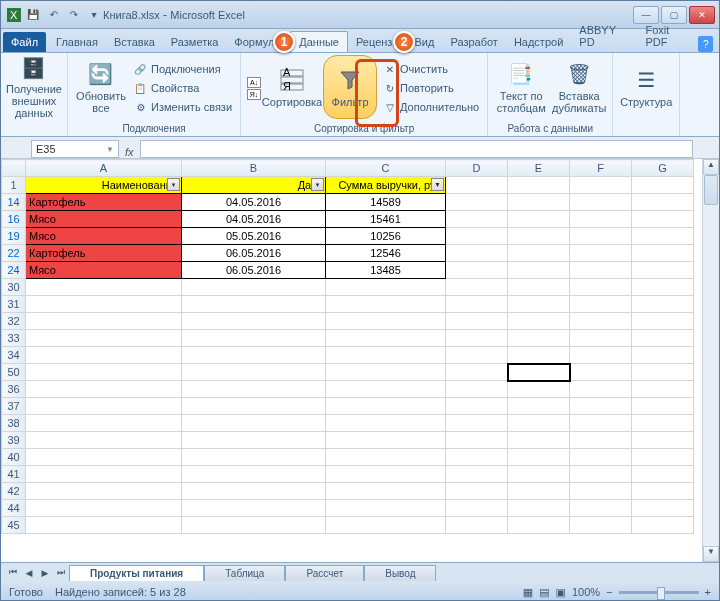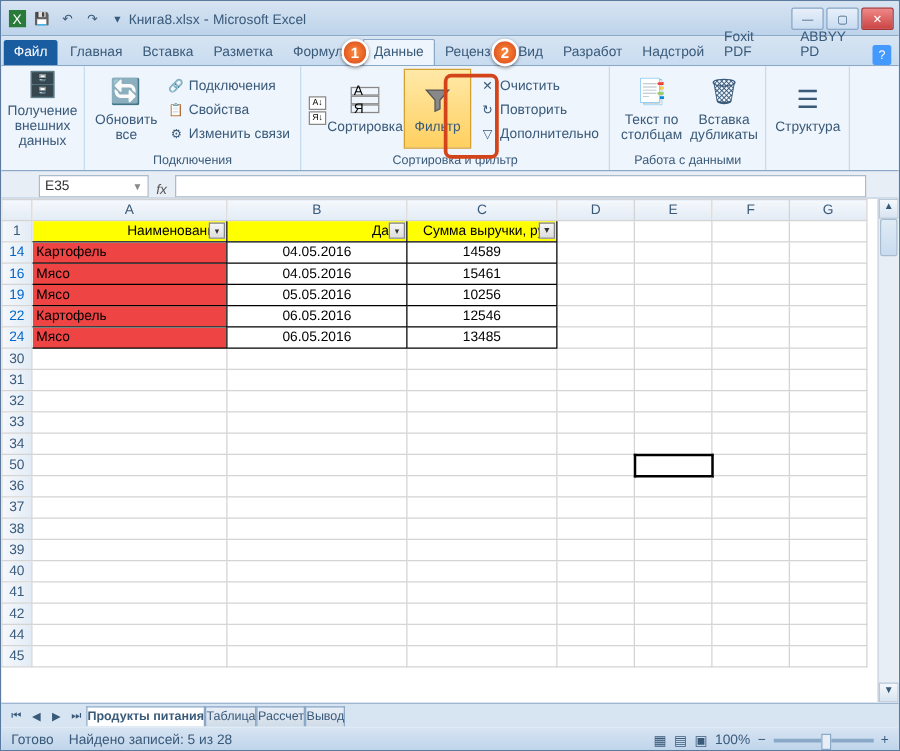--- a/index.html
+++ b/index.html
@@ -20,41 +20,41 @@
 .group{border-right:1px solid #c8dcf0;padding:2px 6px;display:flex;flex-direction:column;justify-content:space-between}
 .group-body{display:flex;gap:4px;flex:1}
 .group-label{text-align:center;font-size:10px;color:#3a5a7a;padding-top:2px}
 .bigbtn{display:flex;flex-direction:column;align-items:center;justify-content:center;width:54px;height:64px;gap:2px;color:#3a5a7a;text-align:center;line-height:1.1;font-size:10px}
 .bigbtn .ico{width:28px;height:28px;display:flex;align-items:center;justify-content:center;font-size:20px}
 .smallstack{display:flex;flex-direction:column;gap:1px;justify-content:center}
 .smallbtn{display:flex;align-items:center;gap:3px;padding:2px;color:#3a5a7a;font-size:10px;white-space:nowrap}
 .smallbtn .si{width:14px;height:14px;display:flex;align-items:center;justify-content:center;font-size:10px}
 .sort-ico{display:flex;flex-direction:column;gap:1px}
 .sort-ico span{width:14px;height:11px;border:1px solid #888;font-size:7px;display:flex;align-items:center;justify-content:center;background:#fff}
-.filter-hl{background:linear-gradient(#ffe9a8,#ffd060);border:1px solid #d4a030;border-radius:0}
+.filter-hl{background:linear-gradient(#ffe9a8,#ffd060);border:1px solid #d4a030;border-radius:14px}
 .callout{position:absolute;width:22px;height:22px;background:radial-gradient(#ff8c3a,#d4441a);border-radius:50%;border:2px solid #fff;box-shadow:0 1px 3px rgba(0,0,0,.5);color:#fff;font-weight:bold;display:flex;align-items:center;justify-content:center;font-size:12px;z-index:10}
 .red-frame{position:absolute;border:3px solid #d4441a;border-radius:6px;z-index:9}
 .namebox-row{height:22px;background:#e8eef6;border-bottom:1px solid #b8c8d8;display:flex;align-items:flex-end}
 .namebox{width:88px;height:18px;background:#fff;border:1px solid #aabbcc;margin-left:30px;display:flex;align-items:center;padding:0 4px;color:#333}
 .namebox .dd{margin-left:auto;color:#888;font-size:8px}
 .fx{margin:0 6px;font-style:italic;color:#555}
 .fbar{flex:1;height:18px;background:#fff;border:1px solid #aabbcc;margin-right:26px}
 .sheet-area{position:relative;height:403px;overflow:hidden;background:#fff}
 .grid{border-collapse:collapse;table-layout:fixed}
 .grid td,.grid th{border:1px solid #d4d4d4;height:17px;padding:0 3px;overflow:hidden;white-space:nowrap;font-size:11px}
 .grid th{background:linear-gradient(#f5f8fc,#e2ebf5);color:#3a5a7a;font-weight:normal;text-align:center}
 .rowh{background:linear-gradient(90deg,#f5f8fc,#e2ebf5);color:#3a5a7a;text-align:center;width:24px}
 .hdr-cell{background:#ffff00;font-weight:normal;text-align:right;position:relative;border:1px solid #000!important}
 .hdr-cell .fbtn{position:absolute;right:1px;top:1px;width:13px;height:13px;background:linear-gradient(#f5f5f5,#ddd);border:1px solid #888;font-size:7px;display:flex;align-items:center;justify-content:center;color:#333}
 .data-a{background:#ef4444;border:1px solid #000!important}
 .data-bc{text-align:center;border:1px solid #000!important}
 .selE35{border:2px solid #000!important;background:#fff}
 .sheet-tabs{height:20px;background:#d7e4f2;border-top:1px solid #8aa8c8;display:flex;align-items:center;padding:0 4px;gap:0}
 .nav-arr{width:16px;height:16px;display:flex;align-items:center;justify-content:center;color:#3a5a7a;font-size:9px}
-.stab{padding:2px 0;background:linear-gradient(#e8eef6,#d0dce8);border:1px solid #8aa8c8;border-bottom:none;font-size:10px;color:#3a5a7a}
+.stab{padding:2px 20px;background:linear-gradient(#e8eef6,#d0dce8);border:1px solid #8aa8c8;border-bottom:none;font-size:10px;color:#3a5a7a}
 .stab.active{background:#fff;font-weight:bold}
 .statusbar{height:20px;background:linear-gradient(#d7e4f2,#bdd3ea);display:flex;align-items:center;padding:0 8px;color:#3a5a7a;font-size:10px;gap:12px}
 .zoom{margin-left:auto;display:flex;align-items:center;gap:6px}
 .slider{width:80px;height:3px;background:#8aa8c8;position:relative}
 .slider::after{content:"";position:absolute;left:38px;top:-4px;width:6px;height:11px;background:#e8eef6;border:1px solid #8aa8c8}
 .vsb{position:absolute;right:0;top:0;width:17px;height:100%;background:#e8eef6;border-left:1px solid #c8d4e0}
 .vsb .arr{height:16px;background:linear-gradient(#f5f8fc,#d8e4f0);border:1px solid #b8c8d8;font-size:8px;text-align:center;color:#3a5a7a}
 .vsb .thumb{position:absolute;top:16px;left:1px;right:1px;height:30px;background:linear-gradient(#e0ebf5,#c8dcf0);border:1px solid #a8bcd0;border-radius:2px}
 svg{display:block}
 </style>
@@ -86,22 +86,22 @@
   <div class="tab file">Файл</div>
   <div class="tab">Главная</div>
   <div class="tab">Вставка</div>
   <div class="tab">Разметка</div>
   <div class="tab">Формулы</div>
   <div class="tab active">Данные</div>
   <div class="tab">Рецензи</div>
   <div class="tab">Вид</div>
   <div class="tab">Разработ</div>
   <div class="tab">Надстрой</div>
+  <div class="tab">ABBYY PD</div>
   <div class="tab">Foxit PDF</div>
-  <div class="tab">ABBYY PD</div>
   <div class="help-q">?</div>
 </div>
 
 <div class="callout" style="left:272px;top:30px">1</div>
 
 <div class="ribbon">
   <div class="group">
     <div class="group-body">
       <div class="bigbtn">
         <div class="ico">🗄️</div>

